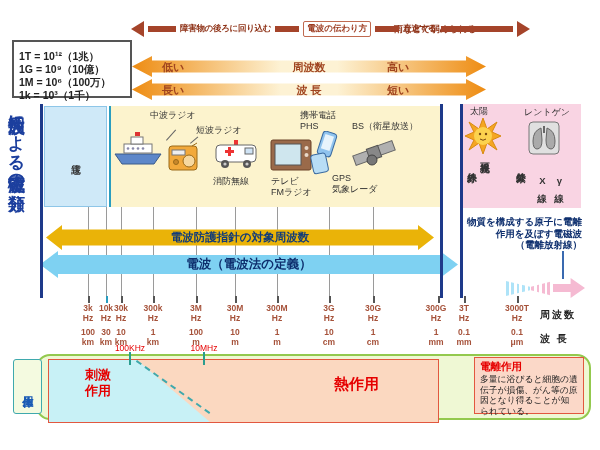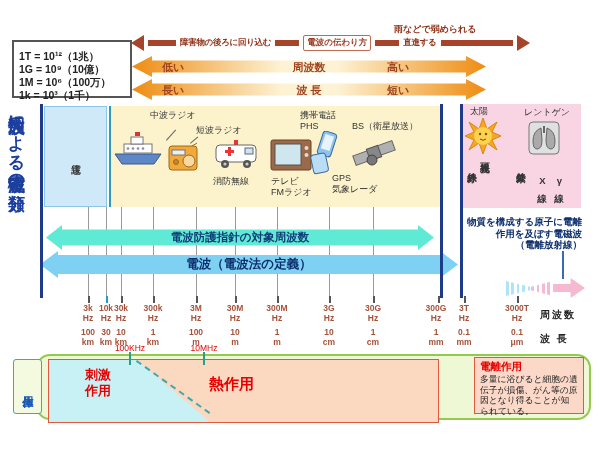--- a/index.html
+++ b/index.html
@@ -8,21 +8,21 @@
   .abs{position:absolute;}
   .pre{white-space:pre-line;}
   .vtext{writing-mode:vertical-rl;text-orientation:upright;}
 
   
   .units-box{left:12px;top:40px;width:120px;height:58px;border:2px solid #555;background:#fff;
              padding:8px 5px;box-sizing:border-box;font-size:10.5px;line-height:13px;color:#222;font-weight:bold;}
 
   
   .rain-note{left:394px;top:23px;font-size:9px;font-weight:bold;color:#8f3318;}
-  .prop-row{left:131px;top:35px;height:16px;display:flex;align-items:center;gap:4px;}
+  .prop-row{left:131px;top:21px;height:16px;display:flex;align-items:center;gap:4px;}
   .dr-bar{height:6px;background:#a5442a;}
   .dr-head-l{width:0;height:0;border-top:8px solid transparent;border-bottom:8px solid transparent;border-right:13px solid #a5442a;}
   .dr-head-r{width:0;height:0;border-top:8px solid transparent;border-bottom:8px solid transparent;border-left:13px solid #a5442a;}
   .dr-label{font-size:8.5px;font-weight:bold;color:#8f3318;letter-spacing:-0.3px;white-space:nowrap;}
   .prop-box{border:1.5px solid #c06a50;background:#fff;color:#9c3a1f;font-size:8.5px;font-weight:bold;
             padding:1px 3px;border-radius:2px;white-space:nowrap;}
 
   
   .grad-arrow{left:132px;width:354px;height:21px;
     background:linear-gradient(90deg,#ee8c12 0%,#fdf2d4 42%,#fdf2d4 58%,#ee8c12 100%);
@@ -45,21 +45,21 @@
   .col-yellow{left:111px;width:329px;background:#fcf3cd;}
   .col-pink{left:463px;top:104px;width:118px;height:104px;background:#f9d4e3;}
 
   .icon-label{font-size:9px;line-height:10.5px;color:#333;}
   .band-label{font-size:9.5px;font-weight:bold;color:#333;}
   .ptr-line{border-top:1px solid #666;transform-origin:left top;}
 
   
   .gridline{top:207px;width:1px;height:89px;background:#9a9a9a;z-index:1;}
   .dbl-arrow{z-index:2;text-align:center;font-weight:bold;}
-  .arr-green{left:46px;top:225px;width:388px;height:25px;background:#5eead4;line-height:25px;
+  .arr-green{left:46px;top:225px;width:388px;height:25px;background:#eab308;line-height:25px;
     font-size:11.5px;color:#123c78;
     clip-path:polygon(0 50%,16px 0,16px 18%,calc(100% - 16px) 18%,calc(100% - 16px) 0,100% 50%,
                       calc(100% - 16px) 100%,calc(100% - 16px) 82%,16px 82%,16px 100%);}
   .arr-blue{left:40px;top:251px;width:418px;height:27px;background:#7ed1f2;line-height:27px;
     font-size:12.5px;color:#0e2f6e;
     clip-path:polygon(0 50%,18px 0,18px 15%,calc(100% - 18px) 15%,calc(100% - 18px) 0,100% 50%,
                       calc(100% - 18px) 100%,calc(100% - 18px) 85%,18px 85%,18px 100%);}
   .arr-band{left:42px;top:280px;width:462px;height:17px;background:#aee3f8;line-height:17px;
     font-size:10px;color:#0e2f6e;padding-right:95px;box-sizing:border-box;
     clip-path:polygon(0 50%,10px 0,calc(100% - 10px) 0,100% 50%,calc(100% - 10px) 100%,10px 100%);}
@@ -88,21 +88,21 @@
   .bio-side{left:13px;top:359px;width:27px;height:53px;background:#f4fae0;border:1.5px solid #3fa9ad;border-radius:3px;
     display:flex;align-items:center;justify-content:center;z-index:6;}
   .bio-side span{font-size:11px;font-weight:bold;color:#1b5bb5;}
   .bio-inner{left:48px;top:359px;width:391px;height:64px;border:1.5px solid #e2573f;background:#fbd8c0;box-sizing:border-box;overflow:hidden;}
   .cyan-part{position:absolute;left:0;top:0;right:0;bottom:0;background:#c8f1f6;
     clip-path:polygon(0 0,88px 0,161px 100%,0 100%);}
   .diag-line{position:absolute;left:88px;top:0;width:90px;border-top:2px dashed #3fa9ad;
     transform:rotate(35.5deg);transform-origin:left top;}
   .stim-txt{position:absolute;left:14px;top:7px;width:70px;text-align:center;font-size:13px;line-height:16px;
     font-weight:bold;color:#e60000;}
-  .thermal-txt{position:absolute;left:160px;top:15px;width:170px;text-align:left;font-size:15px;font-weight:bold;color:#e60000;}
+  .thermal-txt{position:absolute;left:160px;top:15px;width:170px;text-align:right;font-size:15px;font-weight:bold;color:#e60000;}
   .ion-box{left:474px;top:357px;width:110px;height:57px;background:#fbd8c8;border:1.5px solid #e2573f;
     box-sizing:border-box;padding:2px 5px;z-index:6;}
   .ion-title{font-size:10.5px;font-weight:bold;color:#e60000;}
   .ion-body{font-size:8.8px;line-height:10.5px;color:#222;}
 </style>
 </head>
 <body>
 
 <div class="canvas">
 

